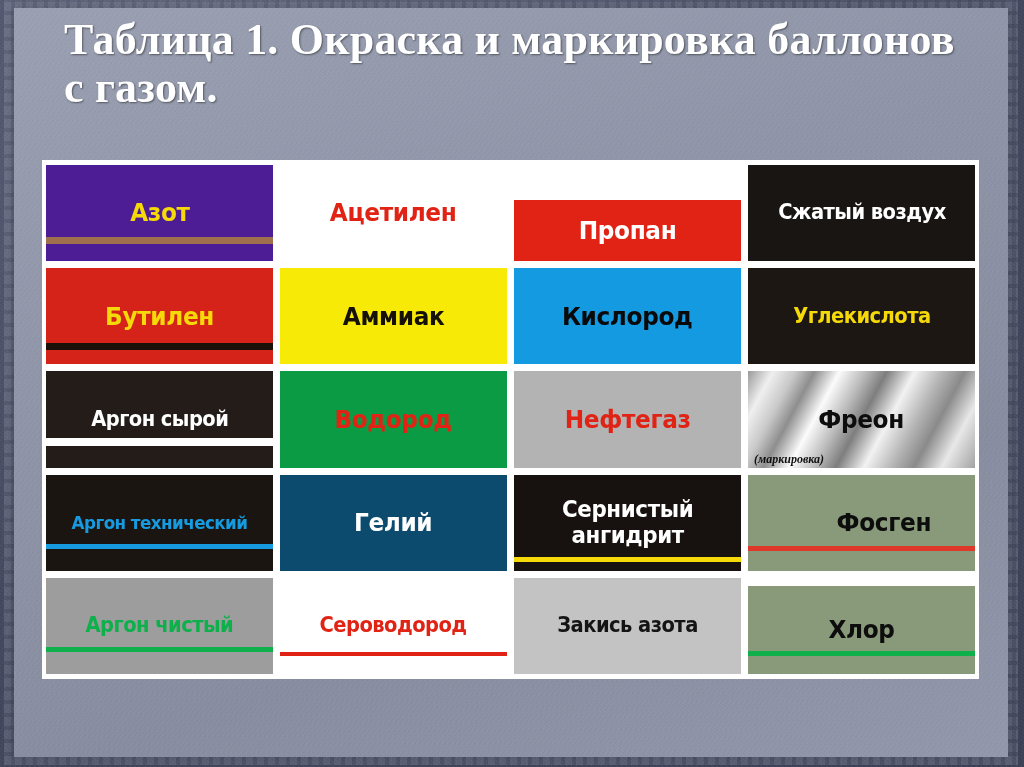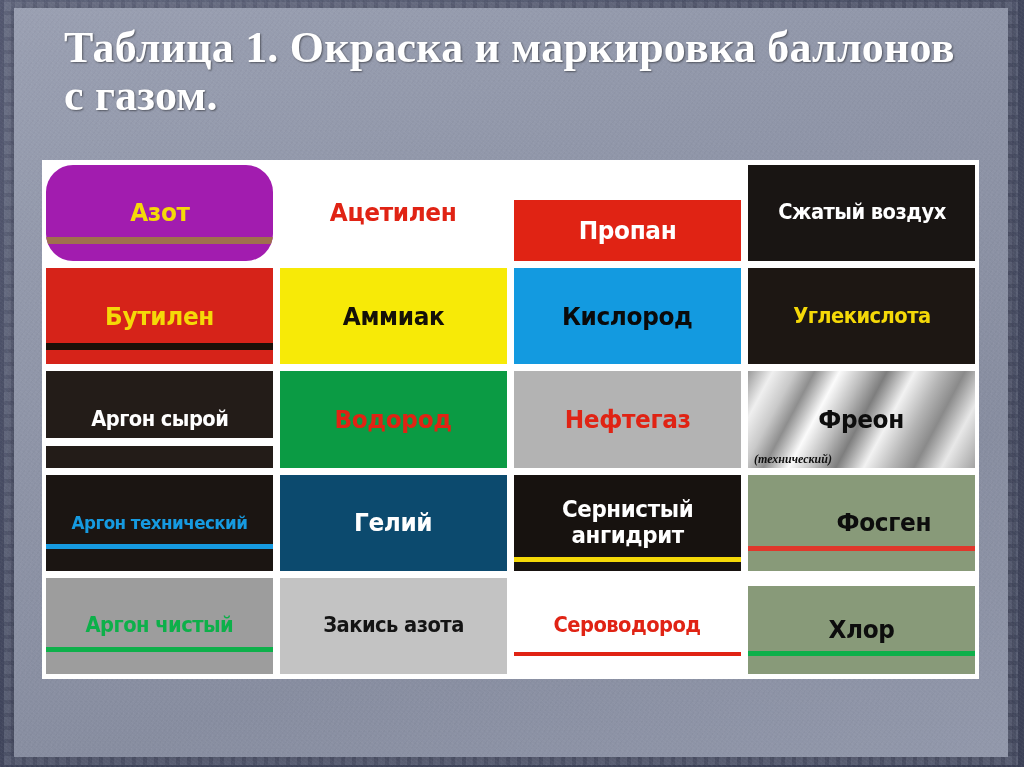--- a/index.html
+++ b/index.html
@@ -52,21 +52,20 @@
   }
 
   
   #title {
     position:absolute; left:64px; top:16px; width:900px;
     font-family:"Liberation Serif", "DejaVu Serif", serif;
     font-size:44px; line-height:1.08; font-weight:700;
     color:#ffffff;
     text-shadow:1px 1px 2px rgba(0,0,0,.45);
     letter-spacing:.2px;
-    margin-top:8px;
   }
 
   
   #table {
     position:absolute; left:42px; top:160px;
     width:937px; height:519px;
     background:#ffffff;
     display:grid;
     grid-template-columns:repeat(4, 1fr);
     grid-template-rows:repeat(5, 1fr);
@@ -122,21 +121,21 @@
 <body>
 
 <div id="slide">
   <div id="paper-dark"></div>
   <div id="paper-light"></div>
   <div id="grain"></div>
 
   <div id="title">Таблица 1. Окраска и маркировка баллонов с газом.</div>
 
   <div id="table">
-      <div class="cell" style="background: #a21caf; border-radius: 27px;">
+      <div class="cell" style="background: #4c1d95;">
         <span class="label" style="color: rgb(245, 217, 8);">Азот</span>
         <div class="stripe" style="background: rgb(160, 111, 78); height: 7px; bottom: 17px;"></div>
       </div>
       <div class="cell" style="background: rgb(255, 255, 255);">
         <span class="label" style="color: rgb(224, 35, 20);">Ацетилен</span>
       </div>
       <div class="cell" style="background: rgb(224, 35, 20); margin-top: 35px;">
         <span class="label" style="color: rgb(255, 255, 255);">Пропан</span>
       </div>
       <div class="cell" style="background: rgb(25, 21, 19);">
@@ -161,21 +160,21 @@
       </div>
       <div class="cell" style="background: rgb(11, 155, 68);">
         <span class="label" style="color: rgb(224, 35, 20);">Водород</span>
       </div>
       <div class="cell" style="background: rgb(179, 179, 179);">
         <span class="label" style="color: rgb(224, 35, 20);">Нефтегаз</span>
       </div>
       <div class="cell">
         <div class="metal"></div>
         <span class="label" style="color: rgb(13, 13, 13);">Фреон</span>
-        <span class="sub">(технический)</span>
+        <span class="sub">(маркировка)</span>
       </div>
       <div class="cell" style="background: rgb(27, 21, 18);">
         <span class="label xsm" style="color: rgb(22, 154, 224);">Аргон технический</span>
         <div class="stripe" style="background: rgb(22, 154, 224); height: 5px; bottom: 22px;"></div>
       </div>
       <div class="cell" style="background: #0c4a6e;">
         <span class="label" style="color: rgb(255, 255, 255);">Гелий</span>
       </div>
       <div class="cell" style="background: rgb(23, 18, 15);">
         <span class="label two" style="color: rgb(255, 255, 255);">Сернистый
@@ -183,25 +182,25 @@
         <div class="stripe" style="background: rgb(245, 217, 8); height: 5px; bottom: 9px;"></div>
       </div>
       <div class="cell" style="background: rgb(136, 154, 121); padding-left: 44px;">
         <span class="label" style="color: rgb(13, 13, 13);">Фосген</span>
         <div class="stripe" style="background: rgb(224, 55, 43); height: 5px; bottom: 20px;"></div>
       </div>
       <div class="cell" style="background: rgb(157, 157, 157);">
         <span class="label sm" style="color: rgb(13, 176, 74);">Аргон чистый</span>
         <div class="stripe" style="background: rgb(13, 176, 74); height: 5px; bottom: 22px;"></div>
       </div>
-      <div class="cell" style="background: rgb(195, 195, 195);">
-        <span class="label sm" style="color: rgb(20, 20, 20);">Закись азота</span>
-      </div>
       <div class="cell" style="background: rgb(255, 255, 255);">
         <span class="label sm" style="color: rgb(224, 35, 20);">Сероводород</span>
         <div class="stripe" style="background: rgb(224, 35, 20); height: 4px; bottom: 18px;"></div>
       </div>
+      <div class="cell" style="background: rgb(195, 195, 195);">
+        <span class="label sm" style="color: rgb(20, 20, 20);">Закись азота</span>
+      </div>
       <div class="cell" style="background: rgb(136, 154, 121); margin-top: 8px;">
         <span class="label" style="color: rgb(13, 13, 13);">Хлор</span>
         <div class="stripe" style="background: rgb(13, 176, 74); height: 5px; bottom: 18px;"></div>
       </div>
     </div>
 </div>
 
 </body></html>

